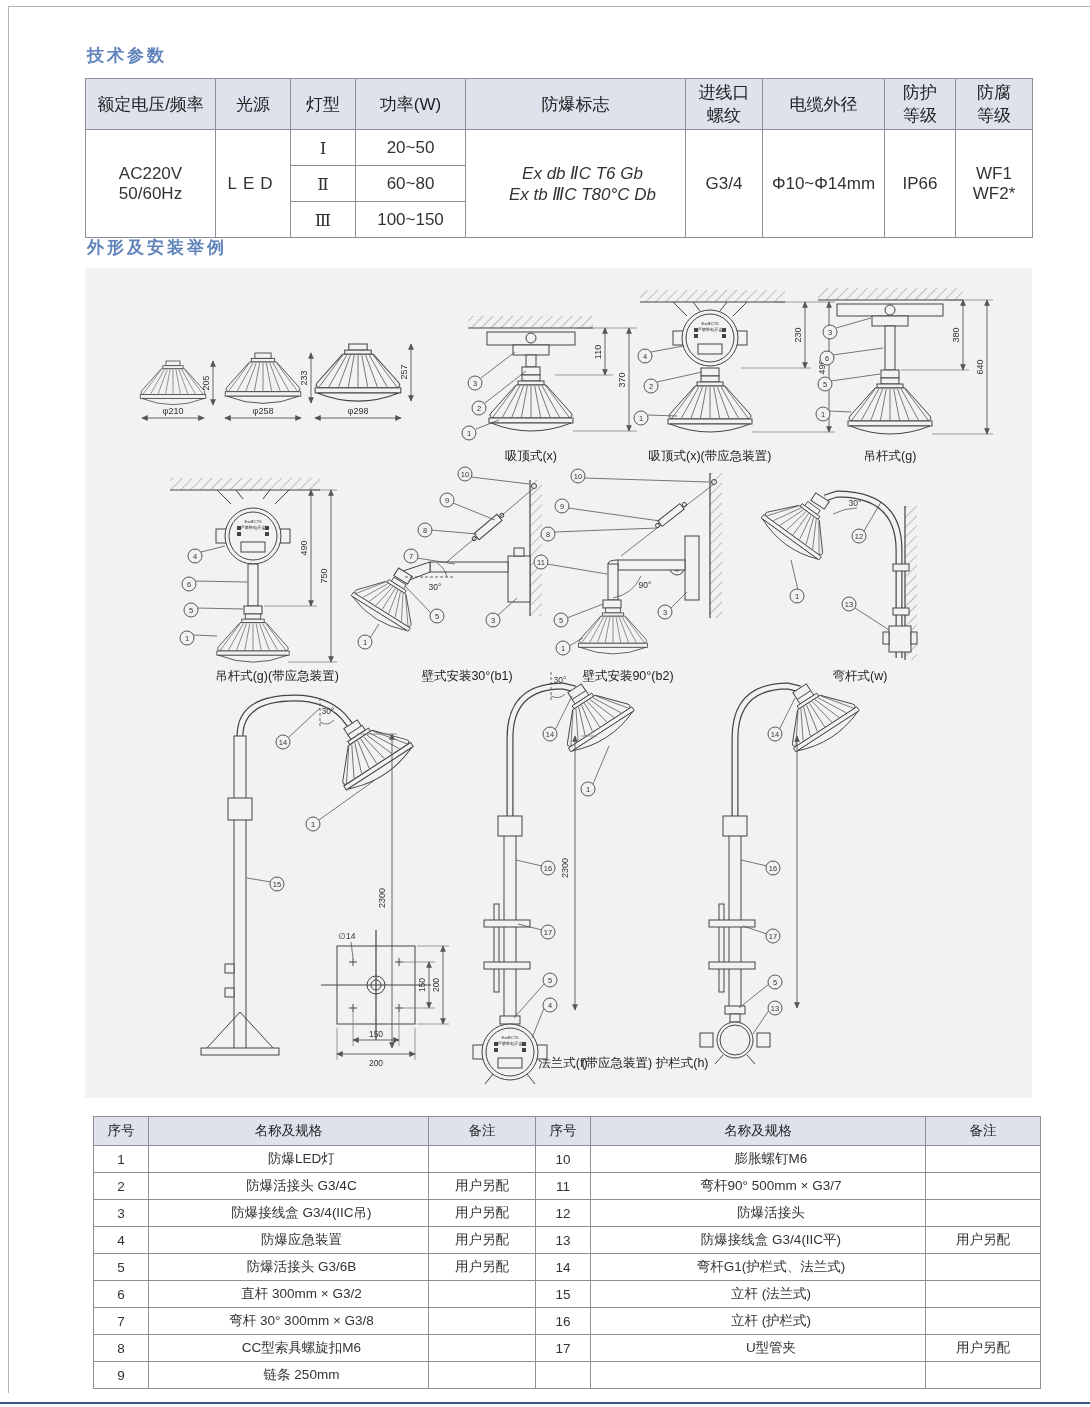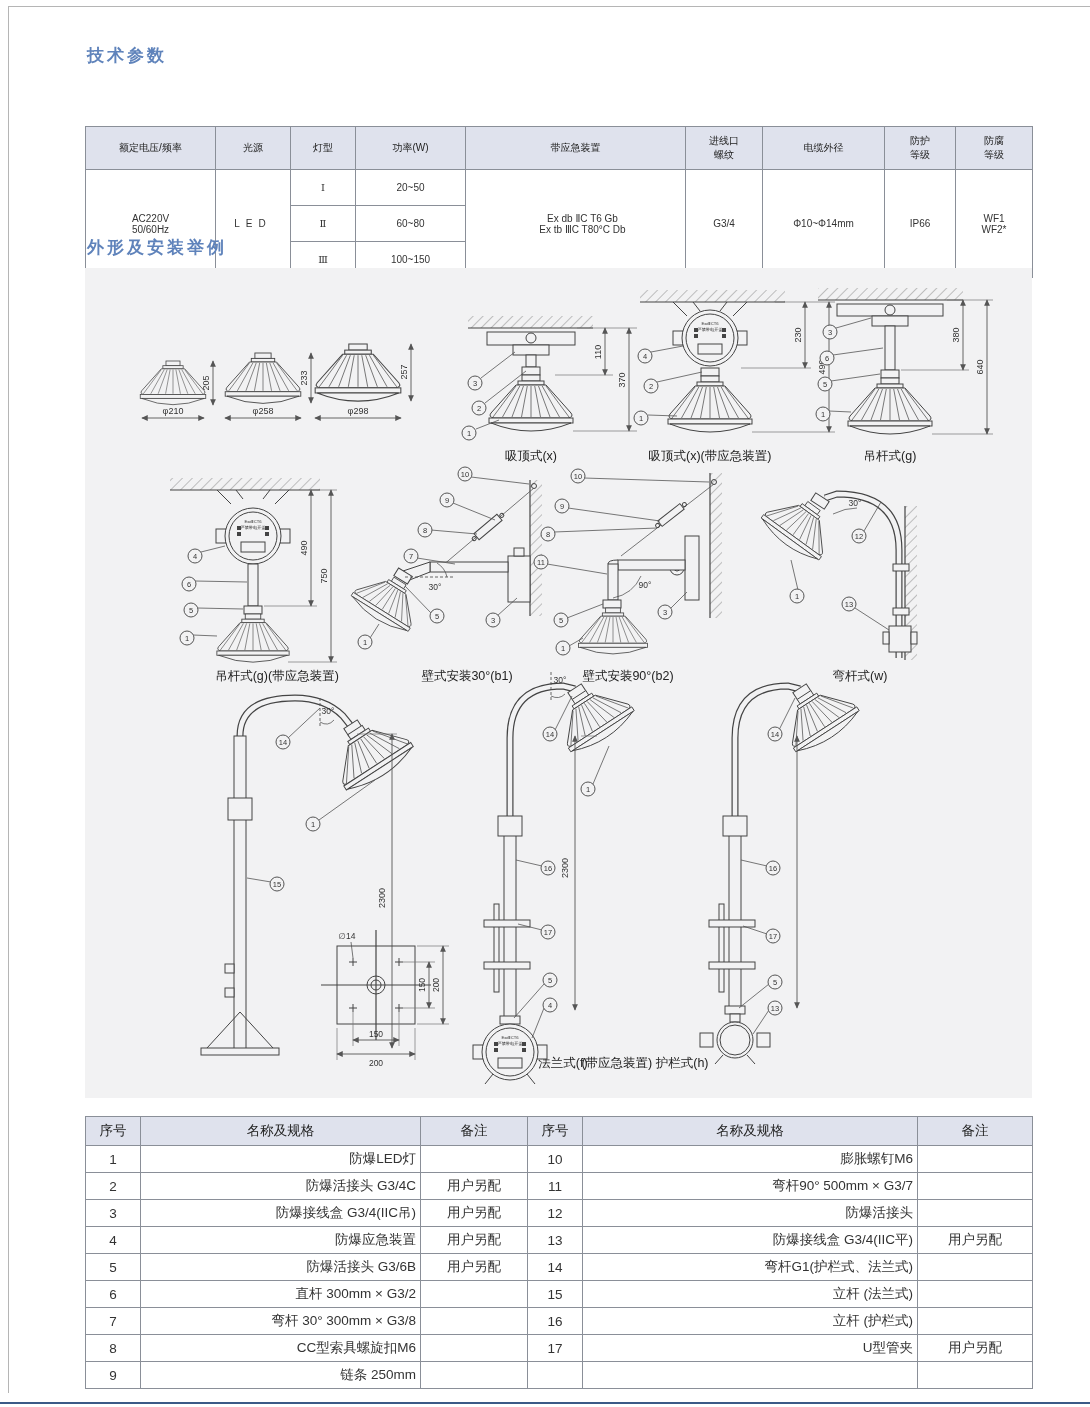--- a/index.html
+++ b/index.html
@@ -6,33 +6,33 @@
   .page{position:relative;width:1090px;height:1407px;background:#fff;overflow:hidden;
         font-family:"Liberation Sans","DejaVu Sans",sans-serif;color:#333;}
   .frame-top{position:absolute;left:8px;right:0;top:6px;height:1px;background:#b5b5b5;}
   .frame-left{position:absolute;left:8px;top:6px;width:1px;bottom:14px;background:#b5b5b5;}
   .frame-bottom{position:absolute;left:0;right:0;bottom:3px;height:2px;background:#3b5a87;}
   .content{position:absolute;left:85px;top:0;width:947px;height:1407px;}
   .sec-title{position:absolute;color:#5f83bb;font-size:17px;font-weight:bold;letter-spacing:3px;}
   #sec1{top:44px;left:2px;}
   #sec2{top:236px;left:2px;text-align:center;}
   table{border-collapse:collapse;table-layout:fixed;}
-  .spec{position:absolute;top:78px;left:0;width:947px;font-size:10px;margin-top:48px;}
+  .spec{position:absolute;top:78px;left:0;width:947px;font-size:17px;}
   .spec td{border:1px solid #8a8f98;text-align:center;vertical-align:middle;padding:2px 4px;}
   .spec tr.hd td{background:#dfe2ed;height:38px;color:#222;}
   .spec tr.bd td{height:31px;background:#fff;}
   .pre{white-space:pre-line;}
   .rnum{font-family:"DejaVu Serif","Liberation Serif",serif;}
-  .exl{text-align:left;padding-left:18px !important;}
+  .exl{text-align:left;padding-left:18px !important;font-style:italic;}
   .led{letter-spacing:6px;}
   .panel{position:absolute;top:268px;left:0;width:947px;height:830px;background:#f2f2f3;}
-  .parts{position:absolute;top:1116px;left:0;width:947px;font-size:13.5px;}
+  .parts{position:absolute;top:1116px;left:8px;width:947px;font-size:13.5px;}
   .parts td{border:1px solid #8a8f98;height:26px;text-align:center;padding:0 4px;background:#fff;}
   .parts tr.hd td{background:#dfe2ed;height:28px;color:#222;}
-  .parts .nm{text-align:right;padding-left:30px;}
+  .parts .nm{text-align:center;padding-left:30px;}
   
   .ln{stroke:#444;stroke-width:1;fill:#f2f2f3;}
   .lnw{stroke:#444;stroke-width:1;fill:none;}
   .thin{stroke:#444;stroke-width:.7;fill:none;}
   .pipe{stroke:#444;stroke-width:7;fill:none;}
   .pipei{stroke:#f2f2f3;stroke-width:4.6;fill:none;}
   .dim{stroke:#555;stroke-width:.9;fill:none;}
   .ext{stroke:#777;stroke-width:.7;}
   .ld{stroke:#555;stroke-width:.8;}
   .co{stroke:#555;stroke-width:1;fill:#f2f2f3;}
@@ -68,21 +68,21 @@
           <col style="width:122px">
           <col style="width:71px">
           <col style="width:77px">
       </colgroup>
       <tbody>
           <tr class="hd">
         <td>额定电压/频率</td>
         <td>光源</td>
         <td>灯型</td>
         <td>功率(W)</td>
-        <td>带应急装置</td>
+        <td>防爆标志</td>
         <td class="pre">进线口
 螺纹</td>
         <td>电缆外径</td>
         <td class="pre">防护
 等级</td>
         <td class="pre">防腐
 等级</td>
       </tr>
       <tr class="bd">
         <td rowspan="3" class="pre">AC220V

